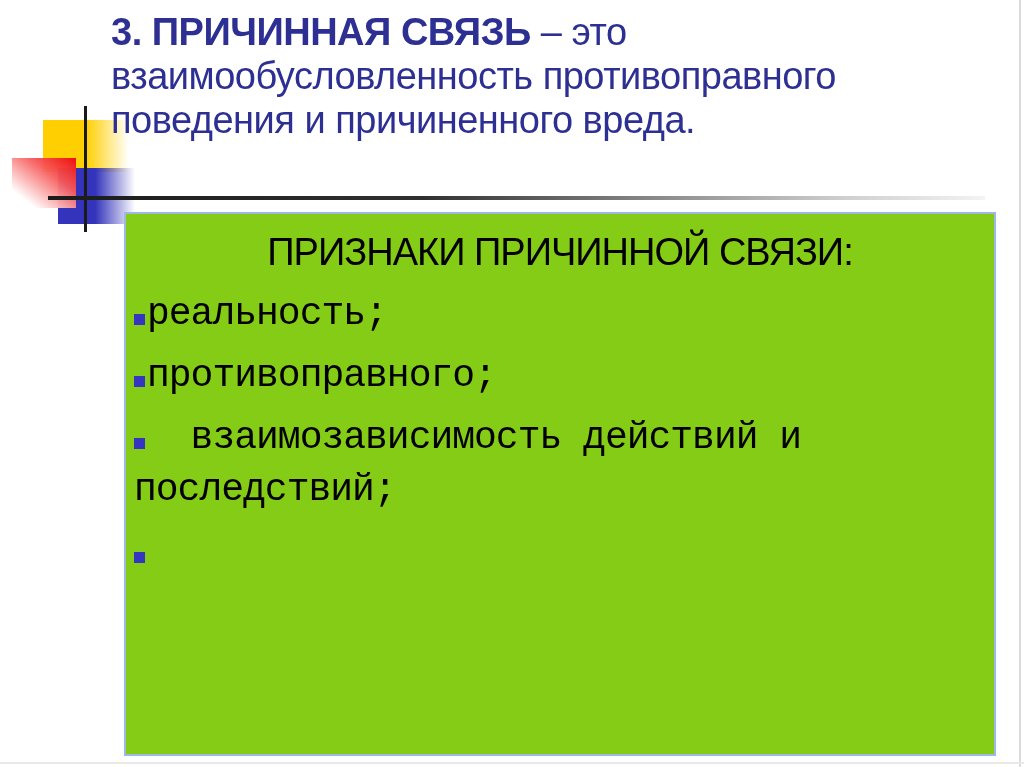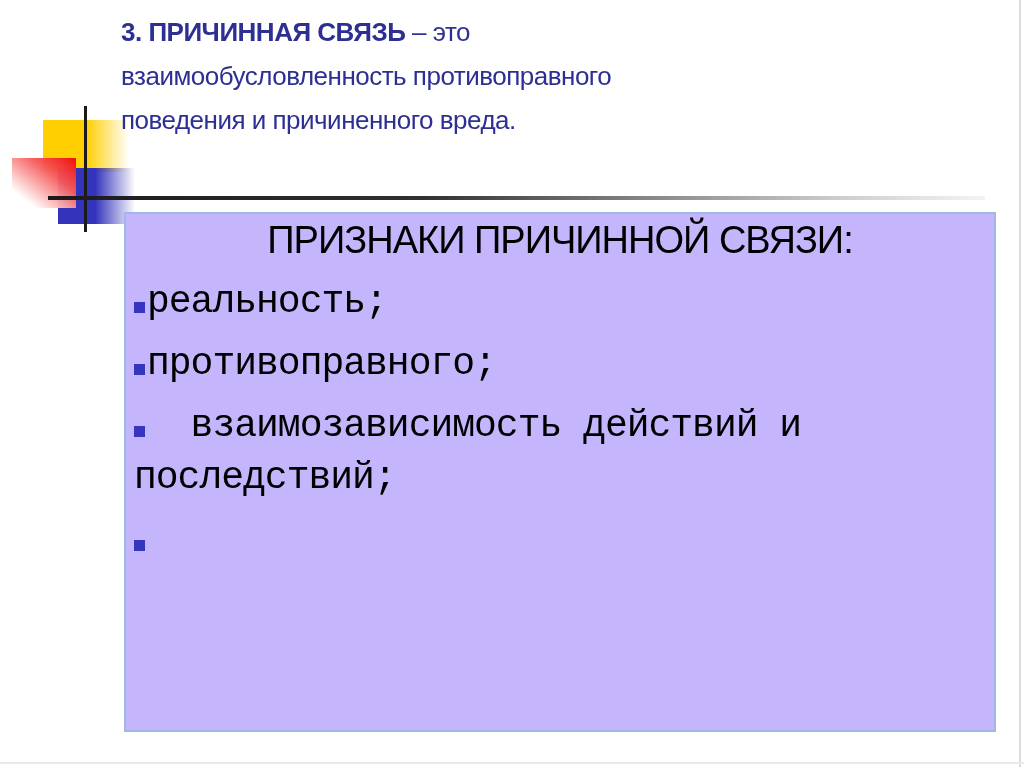--- a/index.html
+++ b/index.html
@@ -27,32 +27,32 @@
     position:absolute;left:84px;top:106px;width:3px;height:126px;z-index:4;
     background:var(--line_dark,#1a1a1a);
   }
   .hline{
     position:absolute;left:48px;top:196px;width:937px;height:4px;z-index:4;
     background:linear-gradient(to right,#1b1b1b 0%,#303030 40%,#8a8a8a 65%,#cfcfcf 85%,#f3f3f3 100%);
   }
 
   
   .title{
-    position:absolute;left:121px;top:10px;width:822px;z-index:5;
-    font-size:26px;line-height:44px;letter-spacing:-0.5px;
+    position:absolute;left:111px;top:10px;width:822px;z-index:5;
+    font-size:38px;line-height:44px;letter-spacing:-0.5px;
     color:var(--title_text,#2d3092);
   }
   .title .part{white-space:pre-line;}
   .title .bold{font-weight:bold;}
 
   
   .content-box{
     position:absolute;left:124px;top:212px;width:852px;height:516px;z-index:5;
     border:2px solid var(--box_border,#9eb8e5);
-    background:#c4b5fd;padding:0 8px;overflow:hidden;
+    background:#84cc16;padding:12px 8px;overflow:hidden;
   }
   .box-heading{
     text-align:center;font-size:38px;line-height:52px;letter-spacing:-1px;
     color:var(--body_text,#000000);
   }
   .bullet-item{
     margin-top:10px;font-size:38px;line-height:52px;letter-spacing:-1px;
     color:var(--body_text,#000000);
     font-family:Liberation Mono, monospace;
   }

